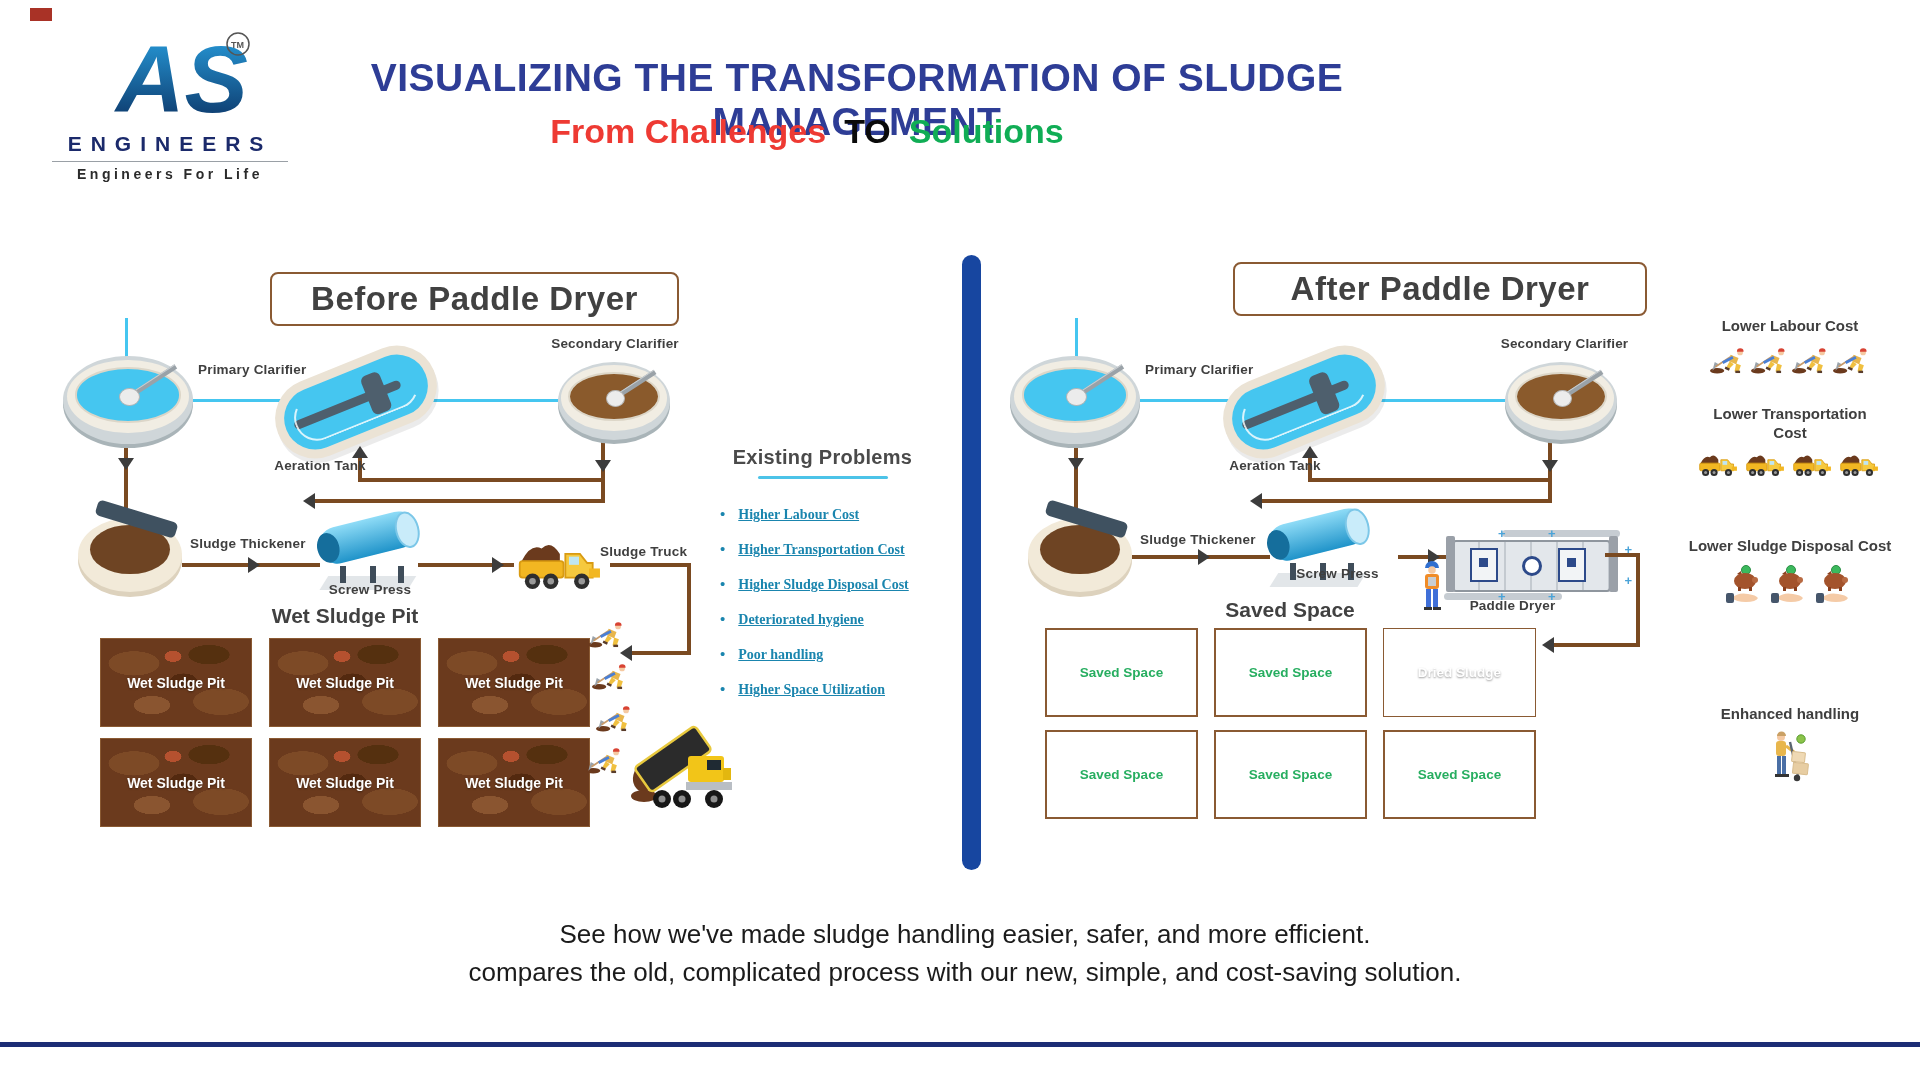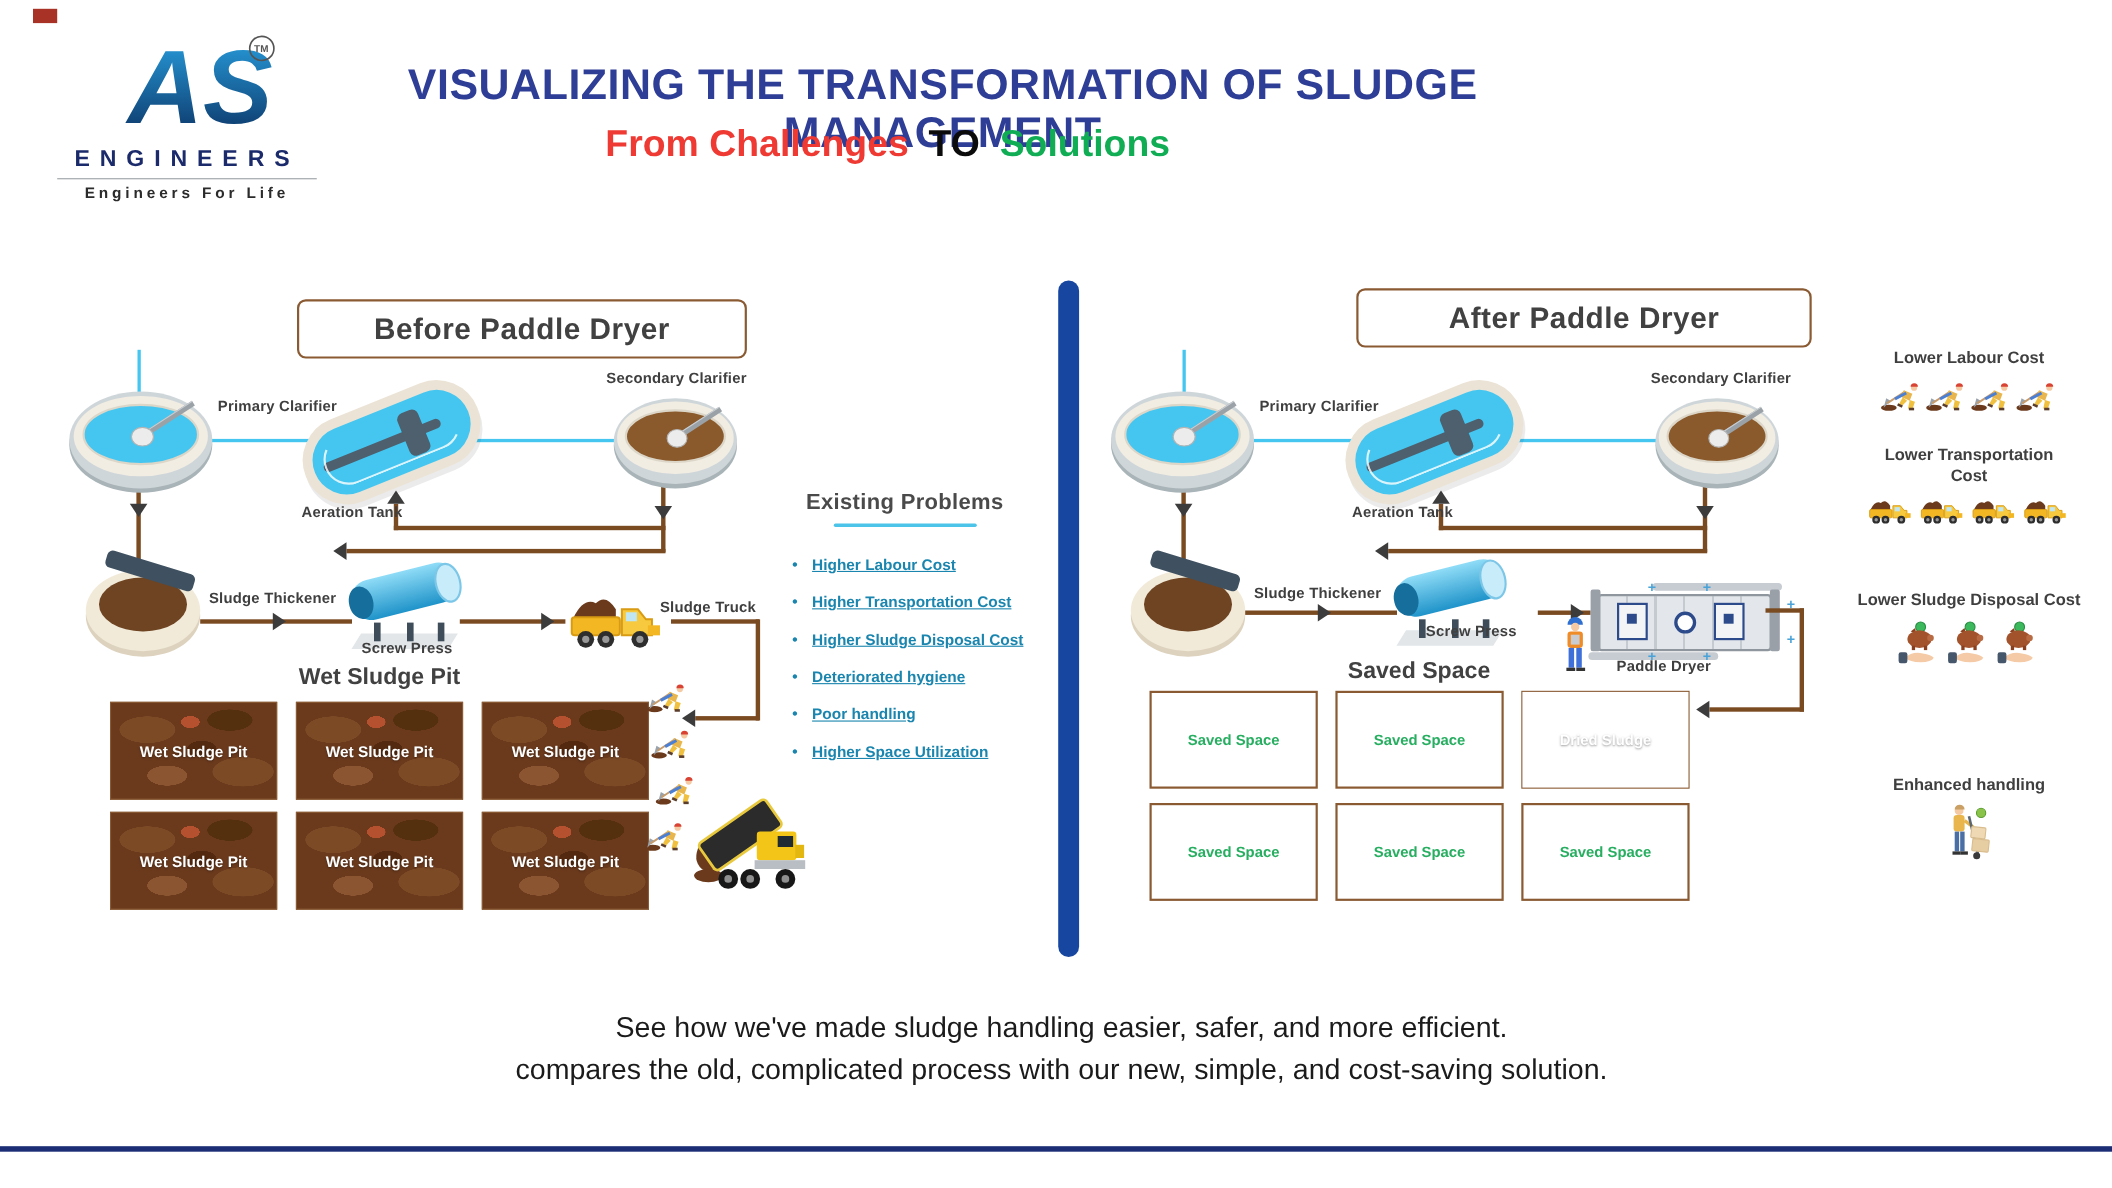--- a/index.html
+++ b/index.html
@@ -15,21 +15,21 @@
   #main-title{position:absolute;left:240px;top:56px;width:1234px;text-align:center;
               font-size:39px;font-weight:800;color:var(--title_blue,#2e3d96);letter-spacing:.5px;}
   #subtitle{position:absolute;left:240px;top:112px;width:1134px;text-align:center;
             font-size:34px;font-weight:800;}
   .sub-red{color:var(--challenge_red,#ee3a33);margin-right:18px;}
   .sub-black{color:#0b0b0b;margin-right:18px;}
   .sub-green{color:var(--solution_green,#10ad55);}
   
   .section-box{position:absolute;border:2px solid #8a5a33;border-radius:8px;background:#fff;
                display:flex;align-items:center;justify-content:center;
-               font-size:27px;font-weight:800;color:#414141;letter-spacing:.5px;}
+               font-size:33px;font-weight:800;color:#414141;letter-spacing:.5px;}
   .dlab{position:absolute;font-size:13.5px;font-weight:700;color:#3f3f3f;letter-spacing:.2px;}
   .dlab.ctr{text-align:center;}
   .zone-head{position:absolute;text-align:center;font-size:21px;font-weight:800;color:#414141;}
   
   .fl{position:absolute;background:var(--flow_line_brown,#7a4a21);}
   .wl{position:absolute;background:var(--water_cyan,#45c6f0);}
   .ah{position:absolute;width:0;height:0;border-style:solid;}
   .ah-right{border-width:8px 0 8px 12px;border-color:transparent transparent transparent #3c3c3c;}
   .ah-left{border-width:8px 12px 8px 0;border-color:transparent #3c3c3c transparent transparent;}
   .ah-down{border-width:12px 8px 0 8px;border-color:#3c3c3c transparent transparent transparent;}
@@ -97,21 +97,21 @@
   .space-cell.dried .space-label{color:#fff;text-shadow:0 1px 2px rgba(0,0,0,.4);}
   
   #problems-head{position:absolute;left:725px;top:446px;width:195px;text-align:center;
                  font-size:20px;font-weight:800;color:#4a4a4a;letter-spacing:.3px;}
   #problems-underline{position:absolute;left:758px;top:476px;width:130px;height:3px;
                  background:var(--heading_underline_cyan,#4cc3e8);border-radius:2px;}
   #problems-list{position:absolute;left:720px;top:505px;width:250px;}
   .problem-item{display:flex;align-items:baseline;margin-bottom:17px;}
   .p-bullet{color:var(--problem_link_teal,#1a85ae);font-size:15px;margin-right:13px;}
   .p-link{color:var(--problem_link_teal,#1a85ae);font-size:14px;font-weight:700;
-          text-decoration:underline;cursor:pointer;}
+          text-decoration:underline;cursor:pointer;font-family:Liberation Serif, serif;}
   
   #divider{position:absolute;left:962px;top:255px;width:19px;height:615px;border-radius:10px;
            background:var(--divider_blue,#1746a0);}
   
   #benefits{position:absolute;left:1683px;top:0;width:214px;height:1080px;}
   .benefit{position:absolute;left:0;width:100%;text-align:center;}
   .benefit-label{font-size:15px;font-weight:700;color:#3f3f3f;white-space:pre-line;line-height:19px;}
   .benefit-icons{margin-top:7px;display:flex;justify-content:center;align-items:flex-end;gap:3px;}
   .bicon{display:inline-block;line-height:0;}
   

